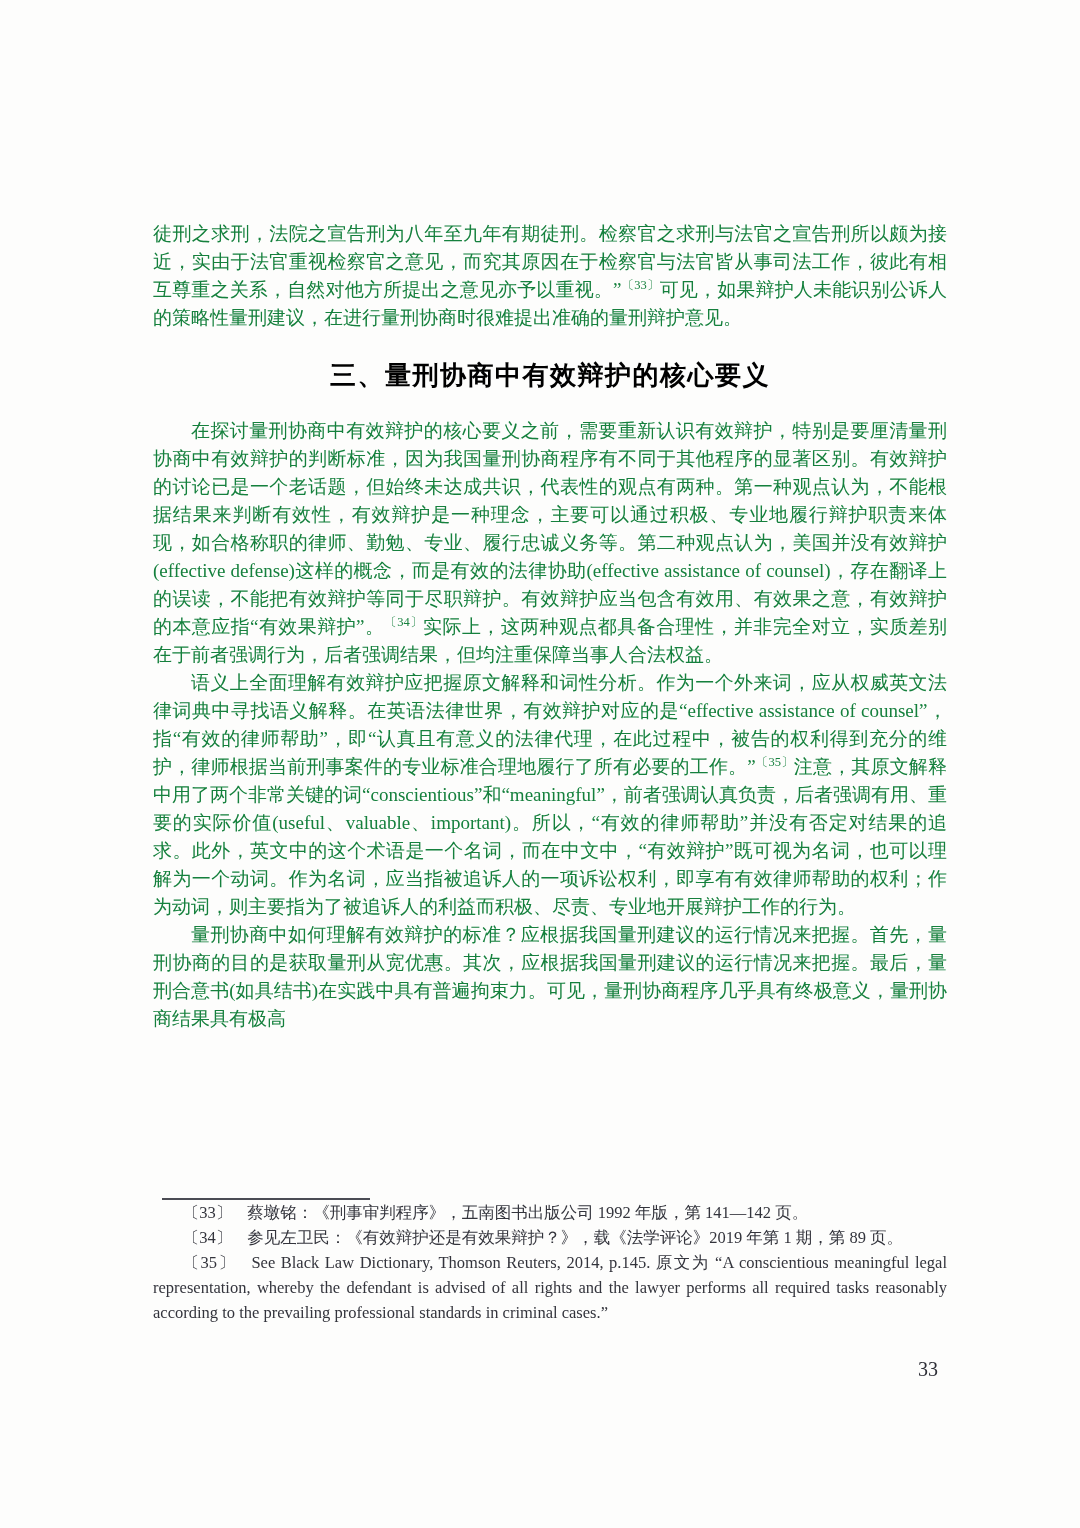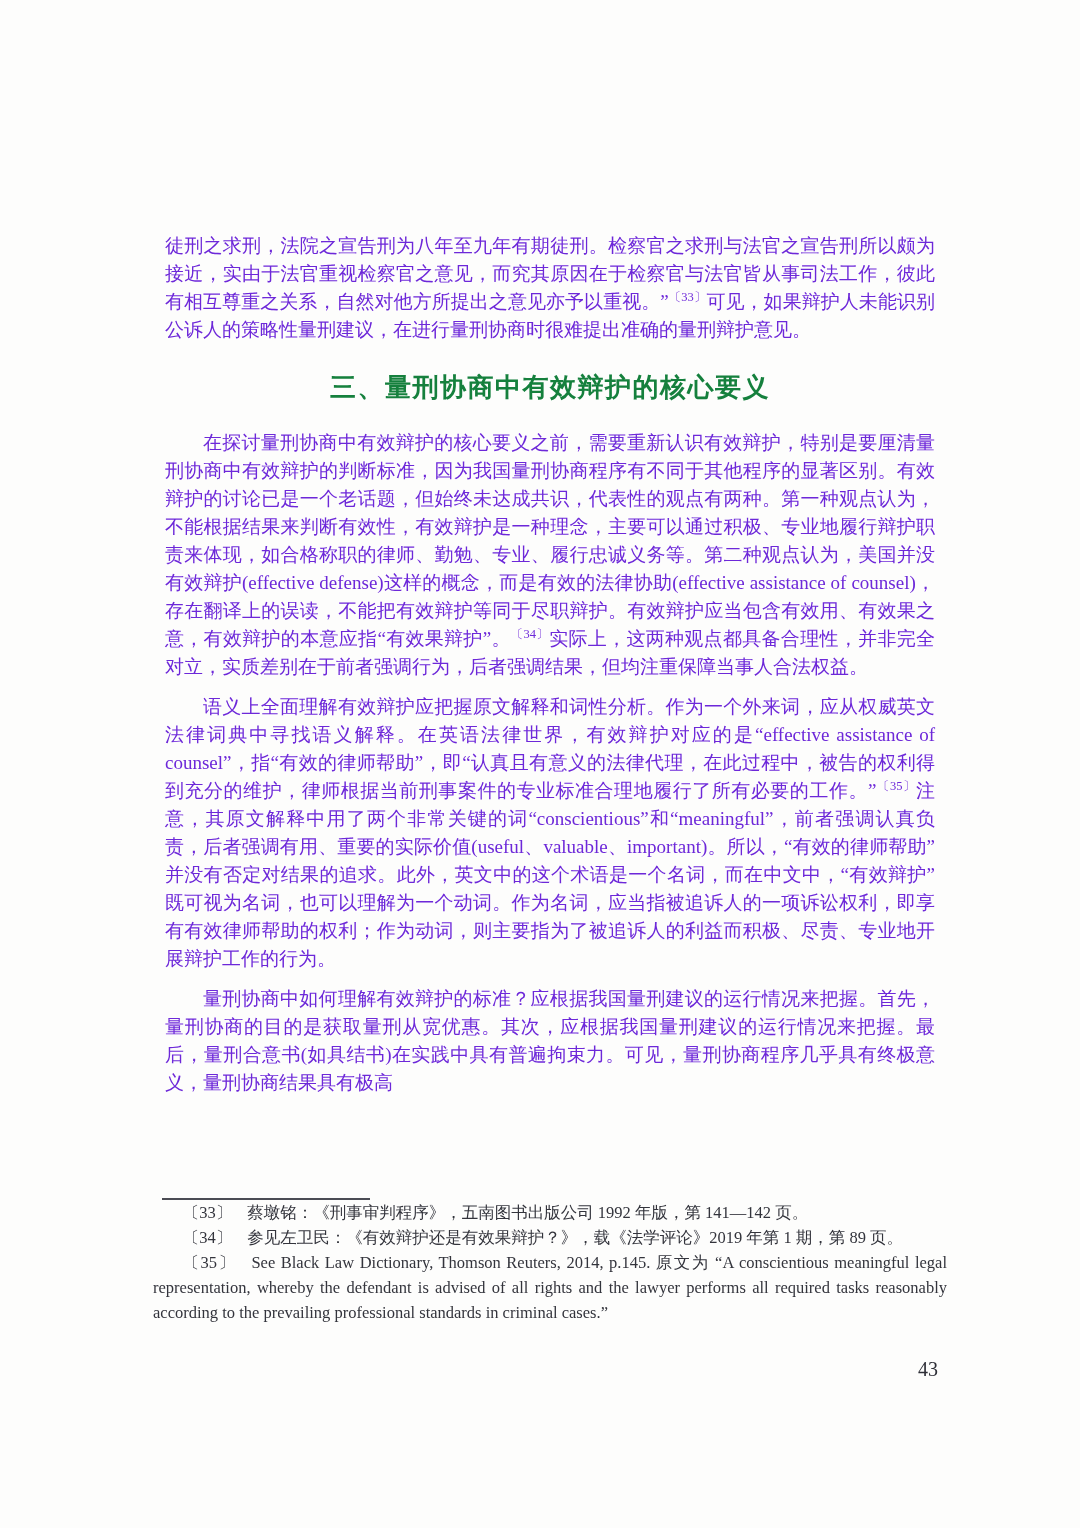--- a/index.html
+++ b/index.html
@@ -33,40 +33,40 @@
     background: #4b4c54;
     margin-top: 6px;
   }
   
   .content {
     position: absolute;
     left: 153px; top: 220px;
     width: 794px;
   }
   .para {
-    margin: 12px;
+    margin: 0;
     font-size: 19px;
     line-height: 28px;
     text-align: justify;
     text-indent: 2em;
-    color: #6d28d9;
+    color: #15803d;
   }
   .para.continuation { text-indent: 0; }
   .fnref {
     font-size: 12.5px;
     vertical-align: 7px;
     line-height: 0;
   }
   .section-heading {
     margin: 26px 0 24px 0;
     font-size: 26px;
     font-weight: 600;
     letter-spacing: 1.5px;
     text-align: center;
-    color: #15803d;
+    color: #000000;
   }
   
   .footnotes {
     position: absolute;
     left: 153px; top: 1198px;
     width: 794px;
   }
   .fn-rule {
     width: 208px; height: 2px;
     background: #4b4c54;
@@ -116,15 +116,15 @@
   <div class="footnotes">
     <div class="fn-rule"></div>
 
     <p class="footnote"><span class="fn-label">〔33〕</span><span>蔡墩铭：《刑事审判程序》，五南图书出版公司 1992 年版，第 141—142 页。</span></p>
 
     <p class="footnote"><span class="fn-label">〔34〕</span><span>参见左卫民：《有效辩护还是有效果辩护？》，载《法学评论》2019 年第 1 期，第 89 页。</span></p>
 
     <p class="footnote"><span class="fn-label">〔35〕</span><span>See </span><span class="fn-italic">Black Law Dictionary</span><span>, Thomson Reuters, 2014, p.145. 原文为 “A conscientious meaningful legal representation, whereby the defendant is advised of all rights and the lawyer performs all required tasks reasonably according to the prevailing professional standards in criminal cases.”</span></p>
   </div>
 
-  <div class="page-number">43</div>
+  <div class="page-number">33</div>
 
 </div>
 
 </body></html>

